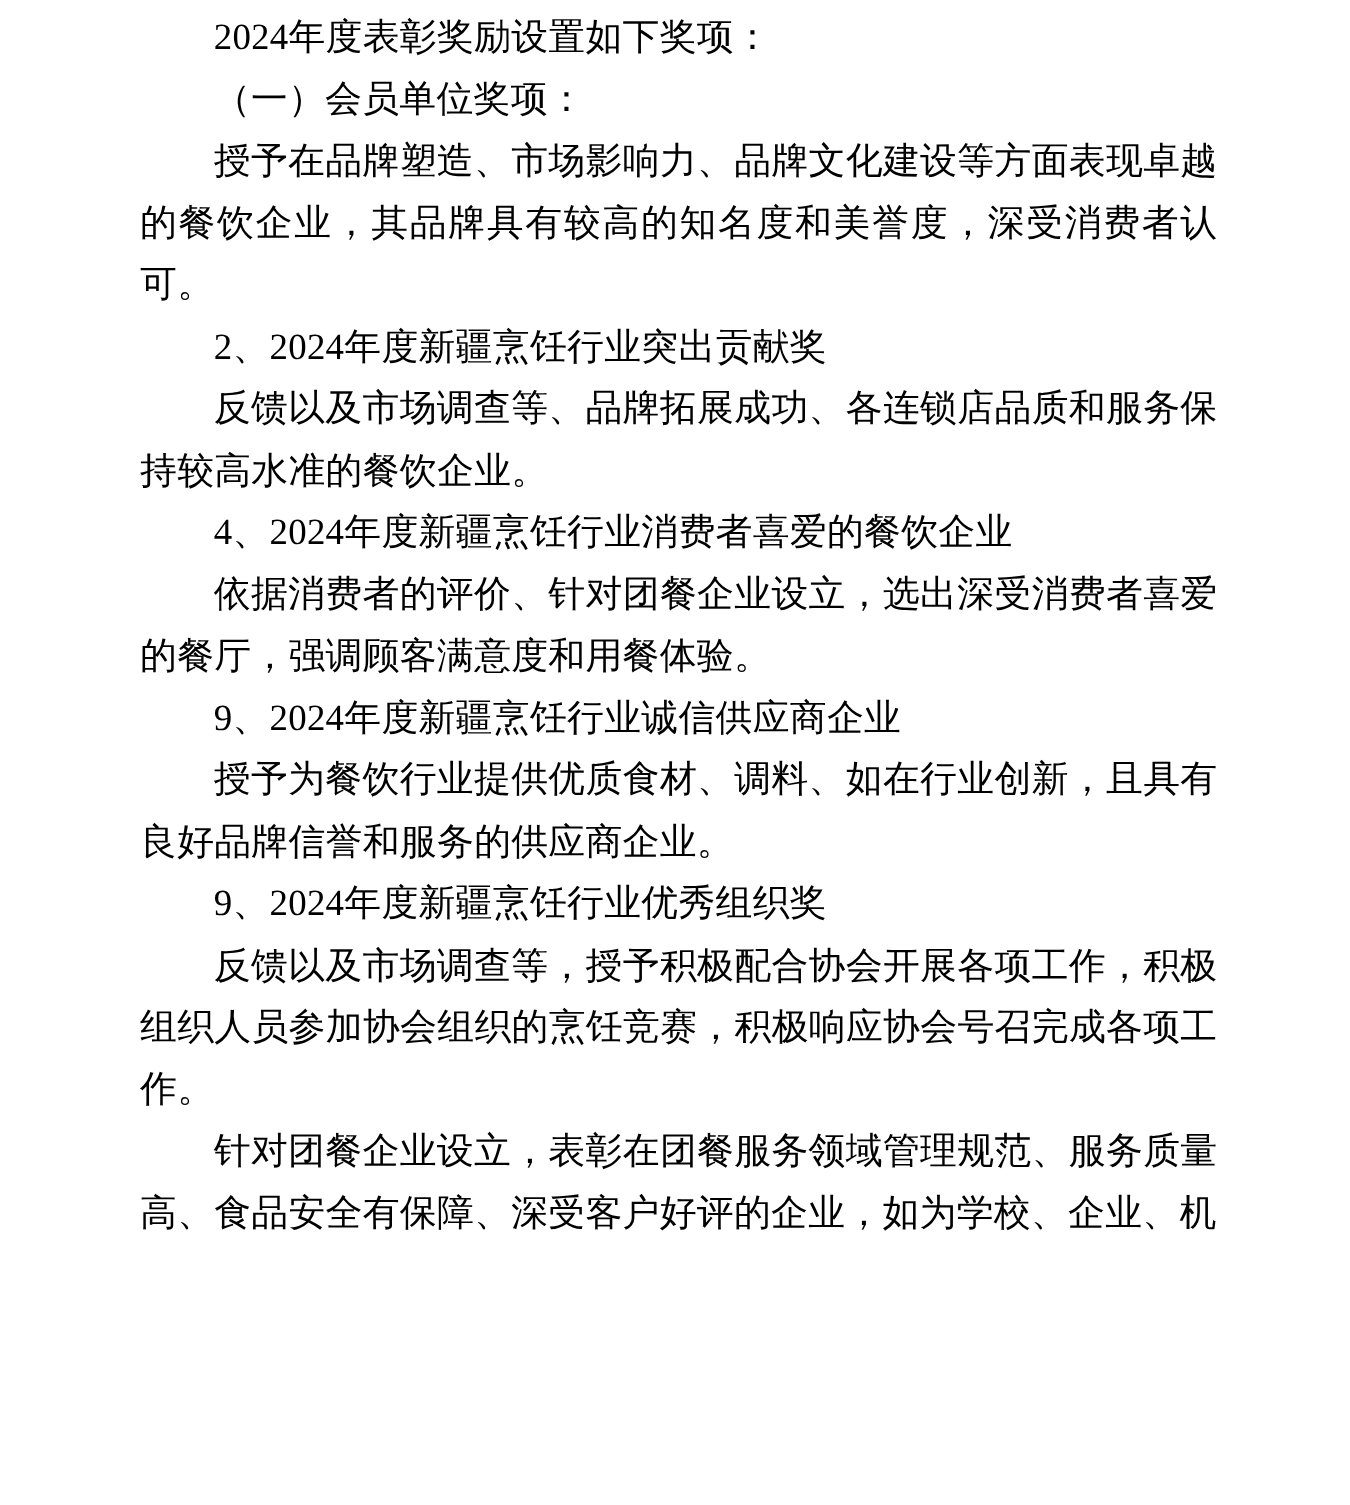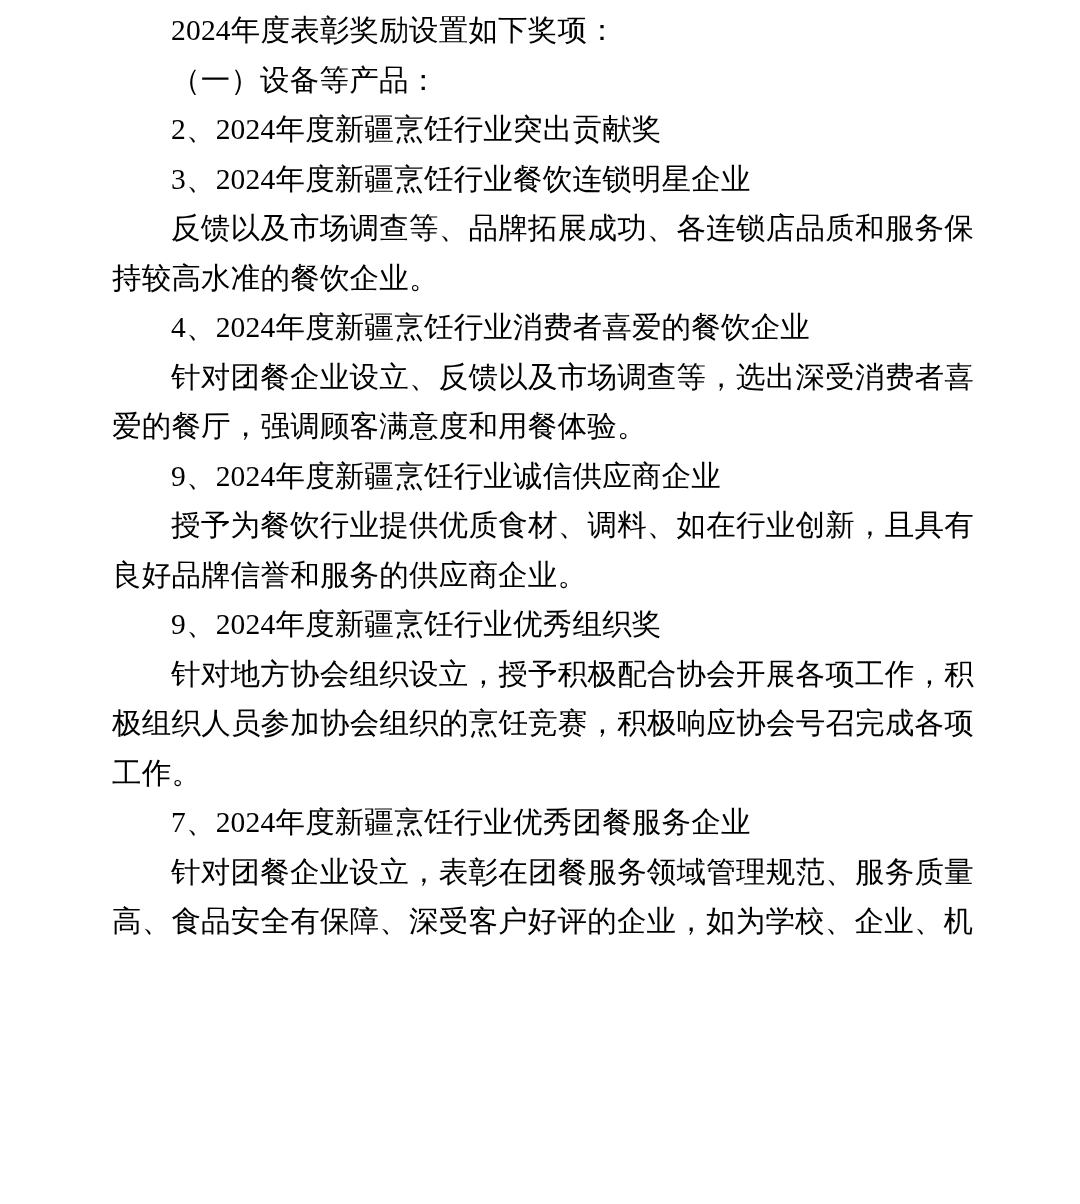--- a/index.html
+++ b/index.html
@@ -35,26 +35,25 @@
   .indent {
     text-indent: 2em;
   }
 </style>
 </head>
 <body>
 
 <div class="page">
   <div class="doc-body">
     <p class="indent">2024年度表彰奖励设置如下奖项：</p>
-    <p class="indent">（一）设备等产品：</p>
+    <p class="indent">（一）会员单位奖项：</p>
+    <p class="indent">授予在品牌塑造、市场影响力、品牌文化建设等方面表现卓越的餐饮企业，其品牌具有较高的知名度和美誉度，深受消费者认可。</p>
     <p class="indent">2、2024年度新疆烹饪行业突出贡献奖</p>
-    <p class="indent">3、2024年度新疆烹饪行业餐饮连锁明星企业</p>
     <p class="indent">反馈以及市场调查等、品牌拓展成功、各连锁店品质和服务保持较高水准的餐饮企业。</p>
     <p class="indent">4、2024年度新疆烹饪行业消费者喜爱的餐饮企业</p>
-    <p class="indent">针对团餐企业设立、反馈以及市场调查等，选出深受消费者喜爱的餐厅，强调顾客满意度和用餐体验。</p>
+    <p class="indent">依据消费者的评价、针对团餐企业设立，选出深受消费者喜爱的餐厅，强调顾客满意度和用餐体验。</p>
     <p class="indent">9、2024年度新疆烹饪行业诚信供应商企业</p>
     <p class="indent">授予为餐饮行业提供优质食材、调料、如在行业创新，且具有良好品牌信誉和服务的供应商企业。</p>
     <p class="indent">9、2024年度新疆烹饪行业优秀组织奖</p>
-    <p class="indent">针对地方协会组织设立，授予积极配合协会开展各项工作，积极组织人员参加协会组织的烹饪竞赛，积极响应协会号召完成各项工作。</p>
-    <p class="indent">7、2024年度新疆烹饪行业优秀团餐服务企业</p>
+    <p class="indent">反馈以及市场调查等，授予积极配合协会开展各项工作，积极组织人员参加协会组织的烹饪竞赛，积极响应协会号召完成各项工作。</p>
     <p class="indent">针对团餐企业设立，表彰在团餐服务领域管理规范、服务质量高、食品安全有保障、深受客户好评的企业，如为学校、企业、机</p>
   </div>
 </div>
 
 </body></html>

